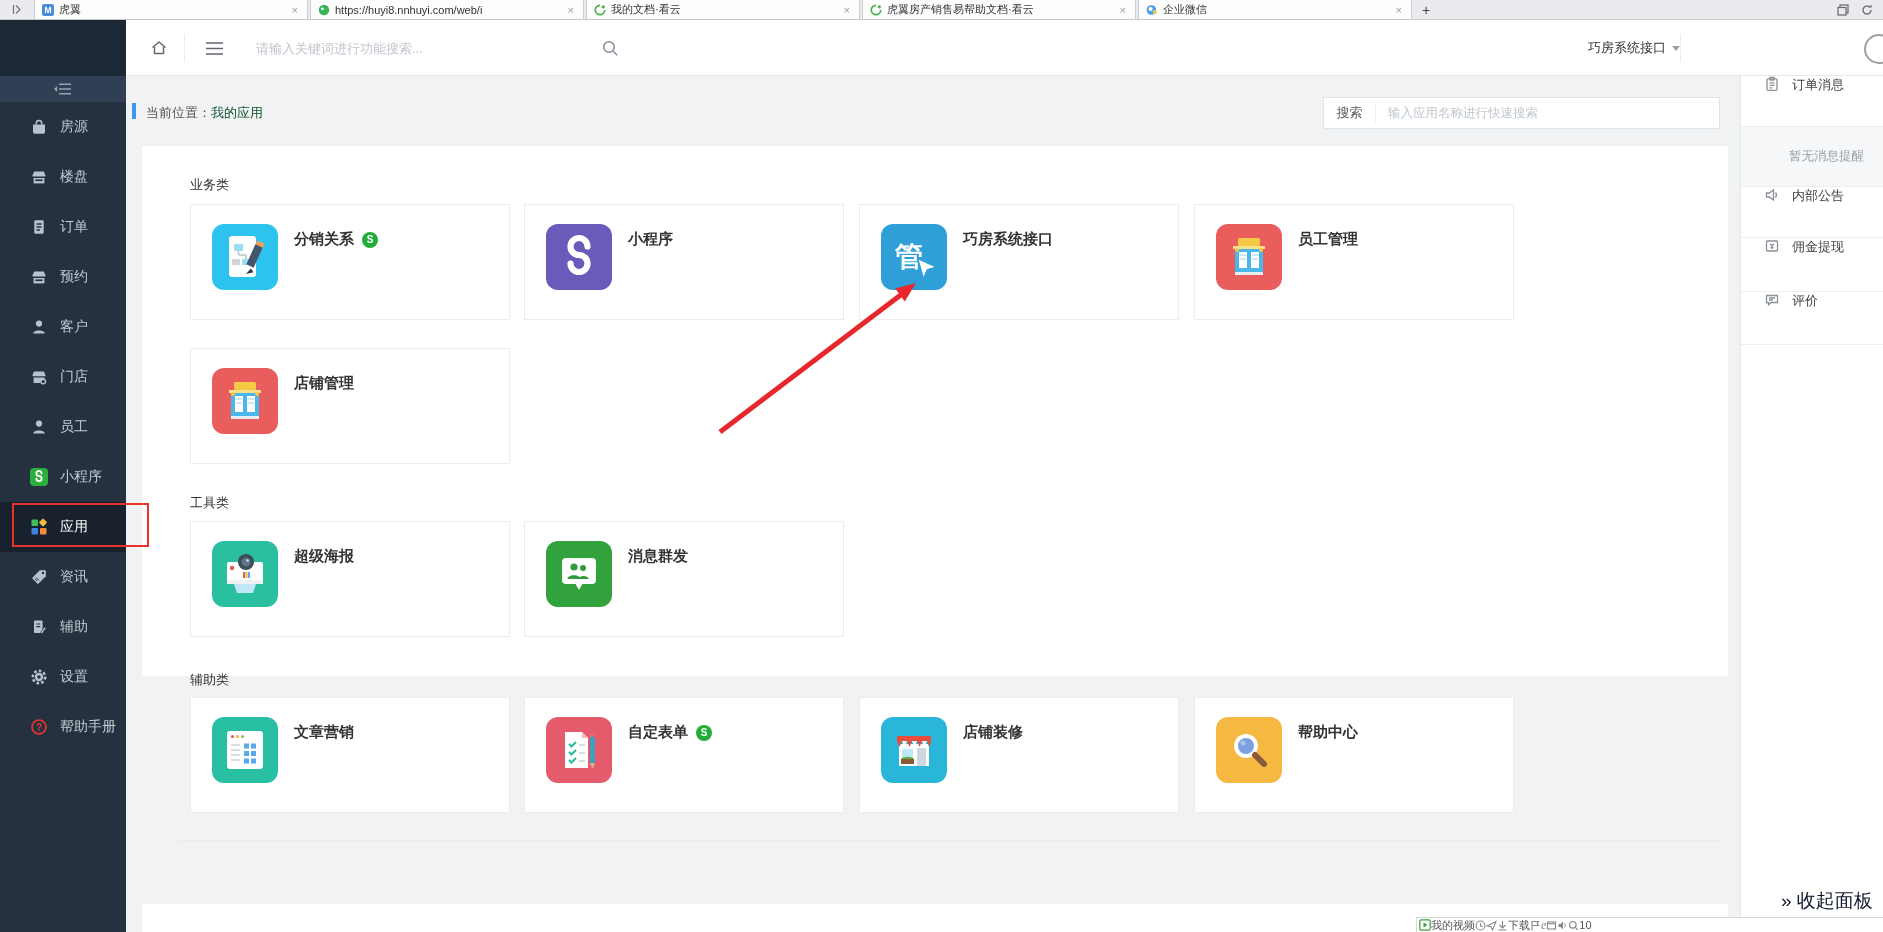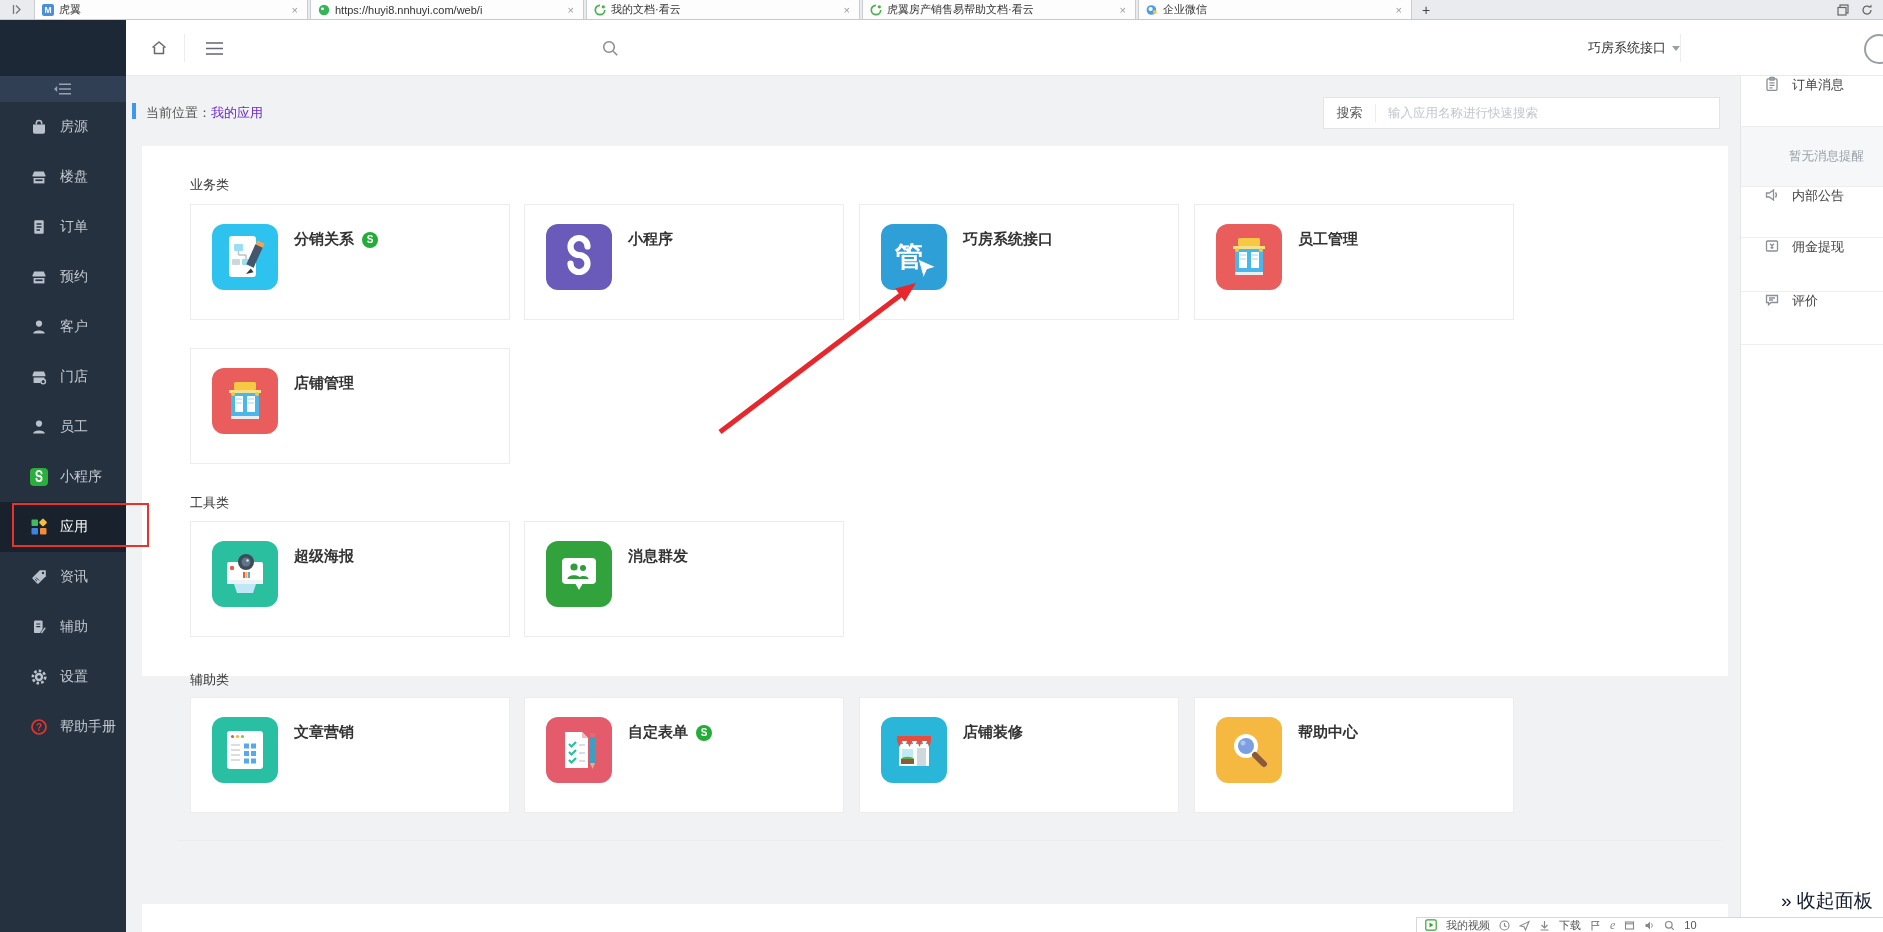--- a/index.html
+++ b/index.html
@@ -30,21 +30,21 @@
   .logo{height:56px;background:#1c2836}
   .collapse{height:26px;background:#303f54;display:flex;align-items:center;justify-content:center;cursor:pointer}
   .menu{position:absolute;top:82px;left:0;right:0}
   .mi{height:50px;display:flex;align-items:center;padding-left:30px;gap:12px;font-size:14px;color:#c2cad2;cursor:pointer}
   .mi.active{background:#19222c;color:#fff}
   .mi svg{flex:0 0 18px}
 
   
   .crumb-bar{position:absolute;left:132px;top:103px;width:4px;height:16px;background:#3e97f0}
   .crumb{position:absolute;left:146px;top:104px;font-size:13px;color:#555}
-  .crumb .lnk{color:#6d28d9;cursor:pointer}
+  .crumb .lnk{color:#14532d;cursor:pointer}
   .psearch{position:absolute;left:1323px;top:97px;width:397px;height:32px;background:#fff;border:1px solid #e2e5e8;display:flex;align-items:center}
   .psearch .lbl{width:52px;text-align:center;font-size:13px;color:#555;border-right:1px solid #ebedef;cursor:pointer}
   .psearch input{flex:1;border:0;outline:0;padding:0 12px;font-size:12.5px;color:#333;background:transparent}
   .psearch input::placeholder{color:#bfc6cd}
 
   
   .panel{position:absolute;left:142px;top:146px;width:1586px;height:530px;background:#fff}
   .sec{position:absolute;left:48px;font-size:13px;color:#333}
   .card{position:absolute;width:320px;height:116px;background:#fff;border:1px solid #ececec;cursor:pointer}
   .card .ic{position:absolute;left:21px;top:19px;width:66px;height:66px;border-radius:12px;overflow:hidden}
@@ -54,21 +54,21 @@
   .hr{position:absolute;left:36px;top:694px;width:1543px;border-top:1px solid #ececec}
   .panel2{position:absolute;left:142px;top:904px;width:1586px;height:28px;background:#fff}
 
   
   .rpanel{position:absolute;left:1740px;top:76px;width:143px;height:856px;background:#fff;border-left:1px solid #e4e7ea}
   .ritem{position:absolute;left:0;width:100%;display:flex;align-items:flex-start;padding-left:23px;gap:12px;font-size:13px;color:#444;border-bottom:1px solid #eceef0;cursor:pointer}
   .rempty{position:absolute;top:51px;height:60px;width:100%;background:#f6f7f8;border-bottom:1px solid #eceef0;display:flex;align-items:center;padding-left:48px;font-size:12.5px;color:#98a0a8}
   .rcollapse{position:absolute;top:812px;left:40px;font-size:19px;color:#0f172a;cursor:pointer}
 
   
-  .statusbar{position:absolute;left:1416px;top:917px;width:467px;height:15px;background:#fff;border-top:1px solid #d8d8d8;border-left:1px solid #d8d8d8;display:flex;align-items:center;gap:9px;padding:0 8px;font-size:11px;color:#555;z-index:35}
+  .statusbar{position:absolute;left:1416px;top:917px;width:467px;height:15px;background:#fff;border-top:1px solid #d8d8d8;border-left:1px solid #d8d8d8;display:flex;align-items:center;padding:0 2px;font-size:11px;color:#555;z-index:35}
   .statusbar .ie{font-family:"Liberation Serif",serif;font-style:italic;color:#888;font-size:12px}
 
   
   .ann-rect{position:absolute;left:12px;top:503px;width:137px;height:44px;border:2px solid #e8332d;z-index:40;pointer-events:none}
   .ann-arrow{position:absolute;left:640px;top:250px;z-index:40;pointer-events:none}
 </style>
 </head>
 <body>
 
 <div class="tabbar">
@@ -137,20 +137,21 @@
     <svg width="18" height="18" viewBox="0 0 18 18">
         <path d="M2.5 8.5 9 3l6.5 5.5M4.5 8v6.5h9V8" fill="none" stroke="#667" stroke-width="1.5" stroke-linejoin="round"></path>
       </svg>
   </div>
   <div class="vdiv" style="left:58px"></div>
   <div class="hitem" style="left:80px">
     <svg width="17" height="13" viewBox="0 0 17 13">
         <path d="M0 1h17M0 6.5h17M0 12h17" stroke="#667" stroke-width="1.7"></path>
       </svg>
   </div>
+  <input class="hsearch" placeholder="请输入关键词进行功能搜索..." style="">
   <div class="hitem" style="left:476px">
     <svg width="17" height="17" viewBox="0 0 17 17">
         <circle cx="7" cy="7" r="5.3" fill="none" stroke="#889" stroke-width="1.5"></circle>
         <path d="M11.2 11.2l4 4" stroke="#889" stroke-width="1.5"></path>
       </svg>
   </div>
   <div class="company">
     <span>巧房系统接口</span>
     <span class="caret"></span>
   </div>

